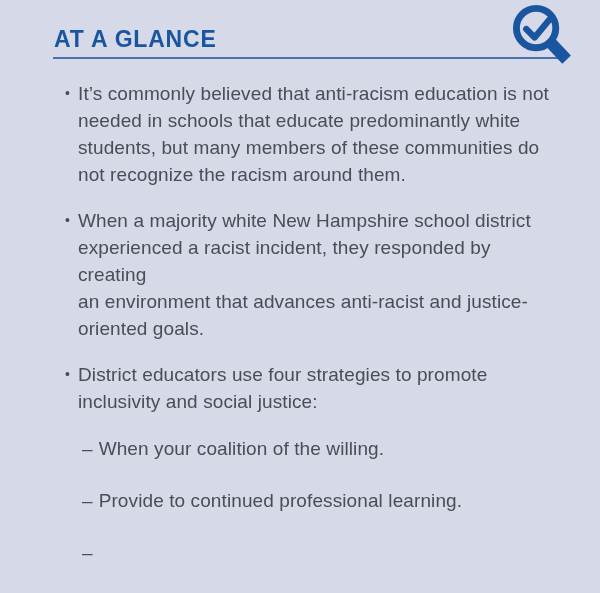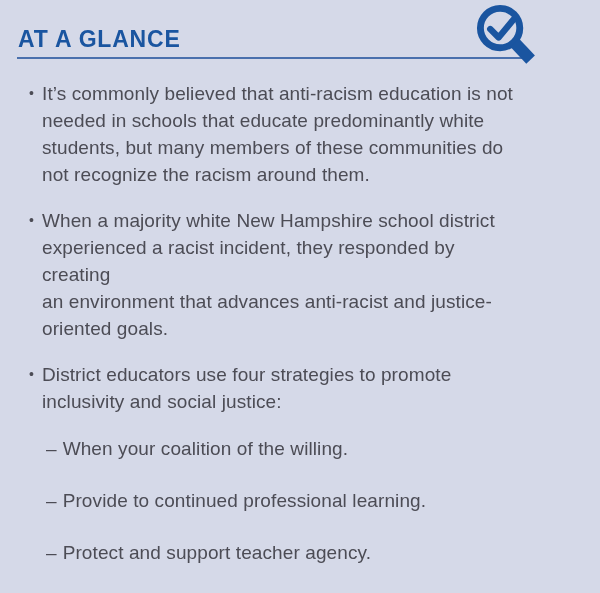--- a/index.html
+++ b/index.html
@@ -13,20 +13,21 @@
   body {
     font-family: "Liberation Sans", "DejaVu Sans", sans-serif;
     background: var(--bg);
     overflow: hidden;
   }
   .panel {
     position: relative;
     width: 540px;
     height: 593px;
     background: var(--bg);
+    margin-left: 36px;
   }
   .header {
     padding: 26px 20px 0 18px;
   }
   .title {
     color: var(--accent);
     font-size: 23px;
     font-weight: bold;
     letter-spacing: 0.8px;
     line-height: 27px;
@@ -131,21 +132,20 @@
     <span class="s-text">When your coalition of the willing.</span>
   </li>
 
   <li class="sub">
     <span class="s-marker">–</span>
     <span class="s-text">Provide to continued professional learning.</span>
   </li>
 
   <li class="sub">
     <span class="s-marker">–</span>
-    <span class="s-text">Protect and support teacher agency.</span>
   </li>
 
   <li class="sub">
     <span class="s-marker">–</span>
   </li>
 </ul>
 
 </div>
 
 </body></html>

